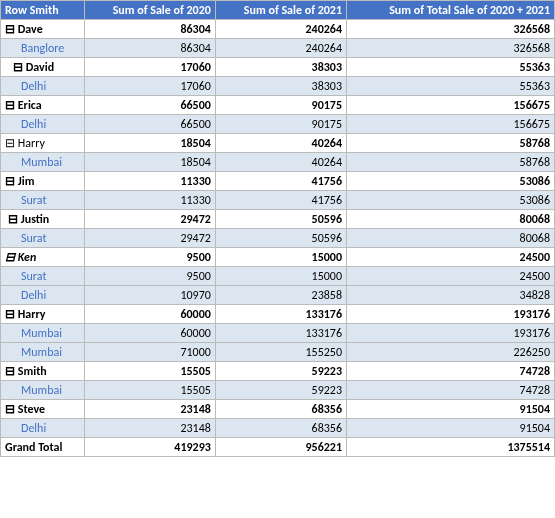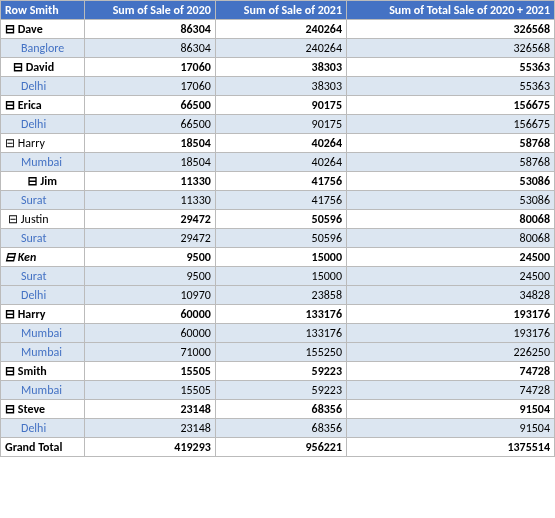--- a/index.html
+++ b/index.html
@@ -89,33 +89,33 @@
         <td class="num" style="font-weight: bold;">40264</td>
         <td class="num" style="font-weight: bold;">58768</td>
       </tr>
       <tr class="row-blue">
         <td style="color: rgb(68, 114, 196); padding-left: 20px;">Mumbai</td>
         <td class="num">18504</td>
         <td class="num">40264</td>
         <td class="num">58768</td>
       </tr>
       <tr class="row-white">
-        <td style="font-weight: bold; text-align: center;">⊟ Jim</td>
+        <td style="font-weight: bold;">⊟ Jim</td>
         <td class="num" style="font-weight: bold;">11330</td>
         <td class="num" style="font-weight: bold;">41756</td>
         <td class="num" style="font-weight: bold;">53086</td>
       </tr>
       <tr class="row-blue">
         <td style="color: rgb(68, 114, 196); padding-left: 20px;">Surat</td>
         <td class="num">11330</td>
         <td class="num">41756</td>
         <td class="num">53086</td>
       </tr>
       <tr class="row-white">
-        <td style="font-weight: normal; padding-left: 7px;">⊟ Justin</td>
+        <td style="font-weight: bold; padding-left: 7px;">⊟ Justin</td>
         <td class="num" style="font-weight: bold;">29472</td>
         <td class="num" style="font-weight: bold;">50596</td>
         <td class="num" style="font-weight: bold;">80068</td>
       </tr>
       <tr class="row-blue">
         <td style="color: rgb(68, 114, 196); padding-left: 20px;">Surat</td>
         <td class="num">29472</td>
         <td class="num">50596</td>
         <td class="num">80068</td>
       </tr>

